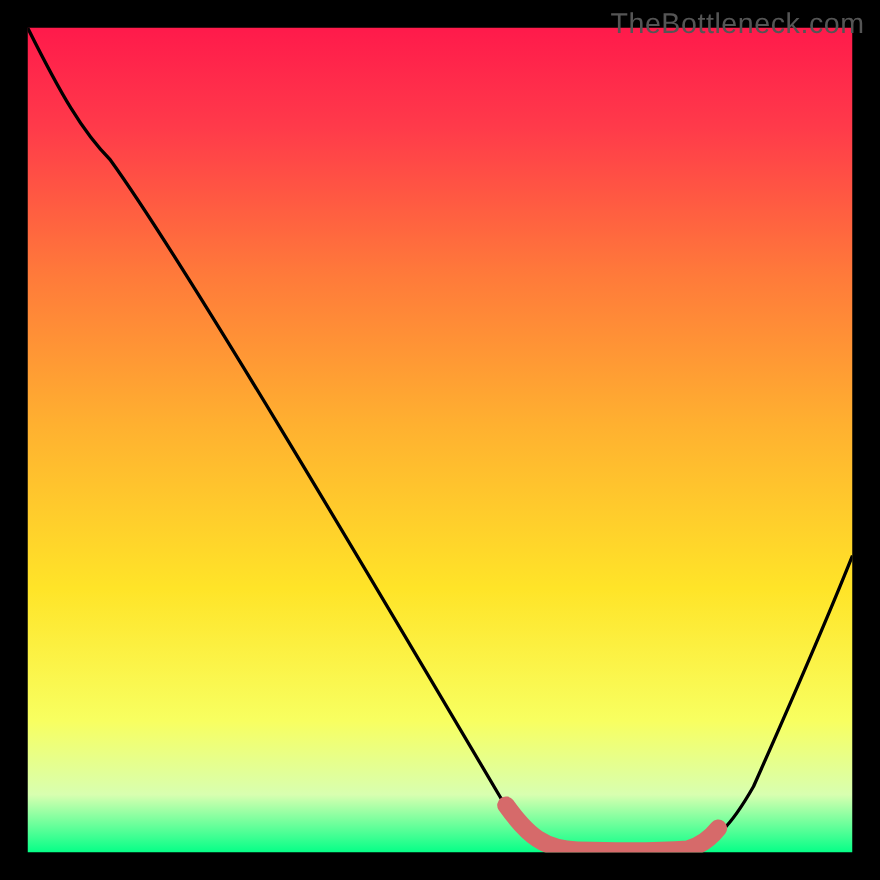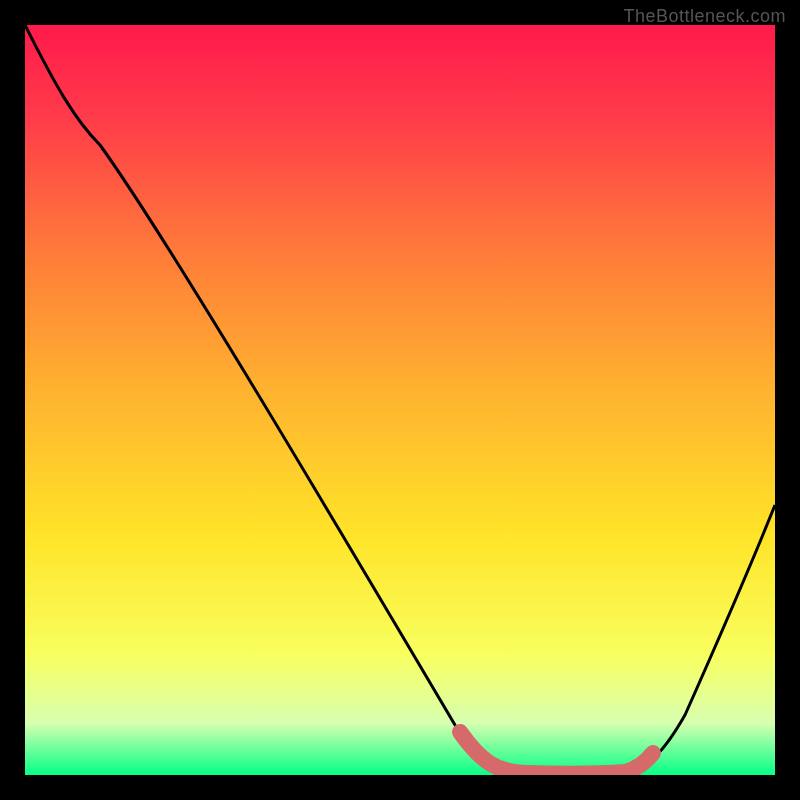--- a/index.html
+++ b/index.html
@@ -17,21 +17,21 @@
     top: 0;
     width: 800px;
     height: 800px;
     background: #000;
   }
   .watermark {
     position: absolute;
     top: 6px;
     right: 14px;
     color: #555;
-    font-size: 18px;
+    font-size: 26px;
     font-weight: 400;
     letter-spacing: 0.5px;
     z-index: 3;
   }
   svg.plot {
     position: absolute;
     left: 25px;
     top: 25px;
     width: 750px;
     height: 750px;

